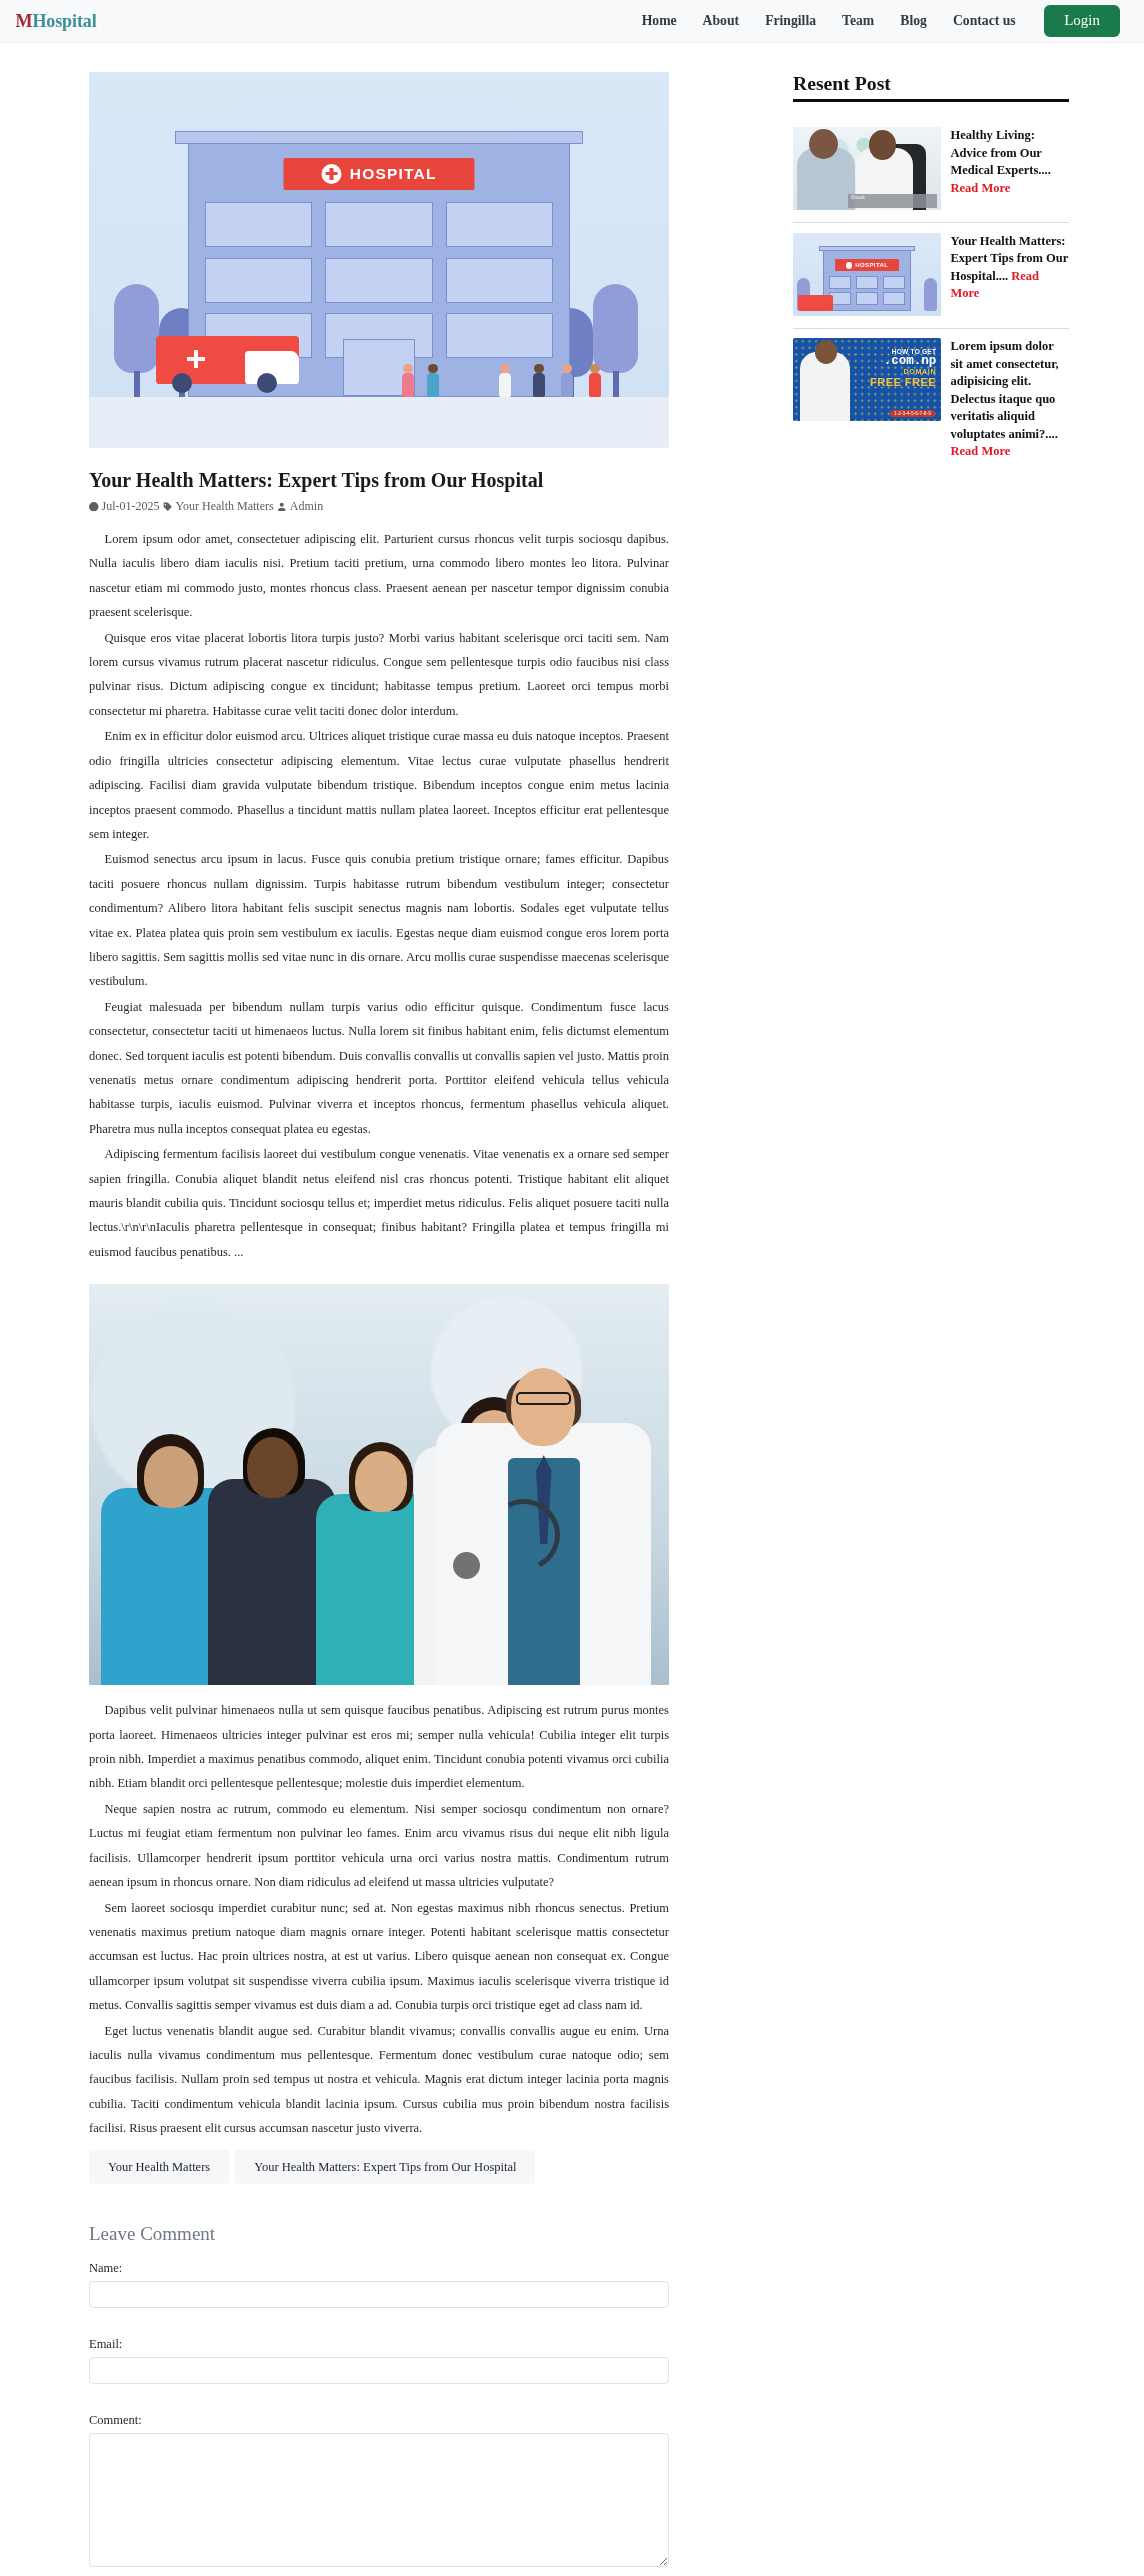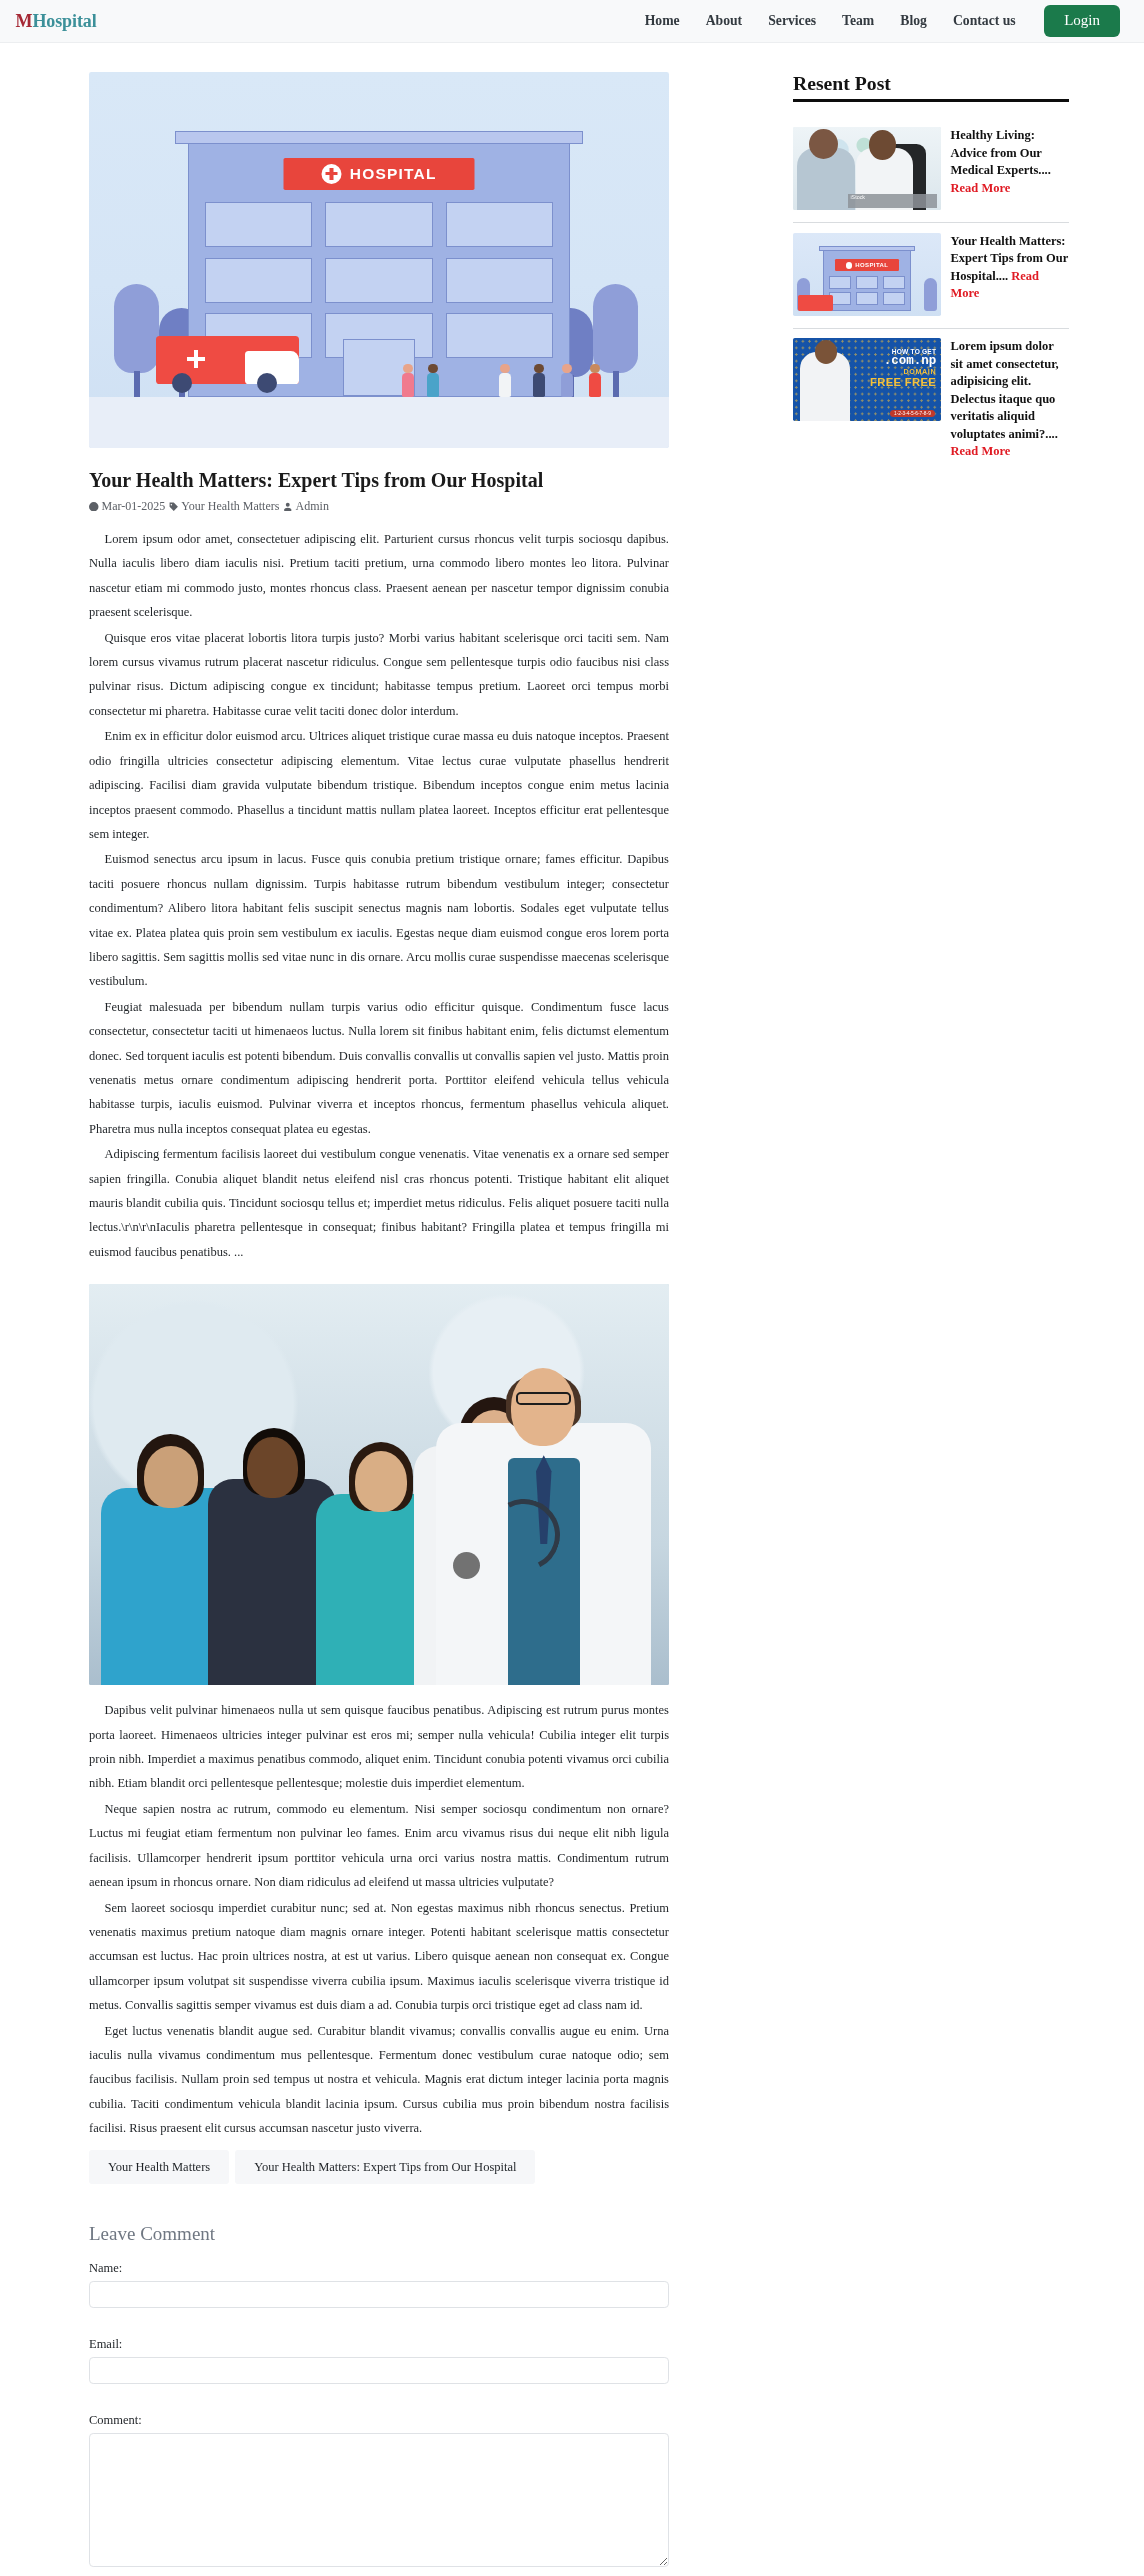--- a/index.html
+++ b/index.html
@@ -347,21 +347,21 @@
   </div>
   <nav class="nav-right">
     <ul class="nav-links">
       <li>
           <a href="#">Home</a>
         </li>
       <li>
           <a href="#">About</a>
         </li>
       <li>
-          <a href="#">Services</a>
+          <a href="#">Fringilla</a>
         </li>
       <li>
           <a href="#">Team</a>
         </li>
       <li>
           <a href="#">Blog</a>
         </li>
       <li>
           <a href="#">Contact us</a>
         </li>
@@ -450,21 +450,21 @@
       <div class="ground"></div>
     </div>
 
     
     <h1 class="post-title">Your Health Matters: Expert Tips from Our Hospital</h1>
     <div class="post-meta">
       <span class="mi">
         <svg width="9.5" height="9.5" viewBox="0 0 16 16">
             <path d="M8 0a8 8 0 100 16A8 8 0 008 0zm.8 8.2V3.4H7.2v5.4l3.9 2.3.8-1.3-3.1-1.6z"></path>
           </svg>
-        <span>Mar-01-2025</span>
+        <span>Jul-01-2025</span>
       </span>
       <span class="mi">
         <svg width="9.5" height="9.5" viewBox="0 0 16 16">
             <path d="M1 1h7l7 7-7 7-7-7V1zm3 2.4a1.3 1.3 0 100 2.6 1.3 1.3 0 000-2.6z"></path>
           </svg>
         <span>Your Health Matters</span>
       </span>
       <span class="mi">
         <svg width="9.5" height="9.5" viewBox="0 0 16 16">
             <path d="M8 8a3.3 3.3 0 100-6.6A3.3 3.3 0 008 8zm0 1.5c-3 0-6 1.5-6 3.3V15h12v-2.2c0-1.8-3-3.3-6-3.3z"></path>

